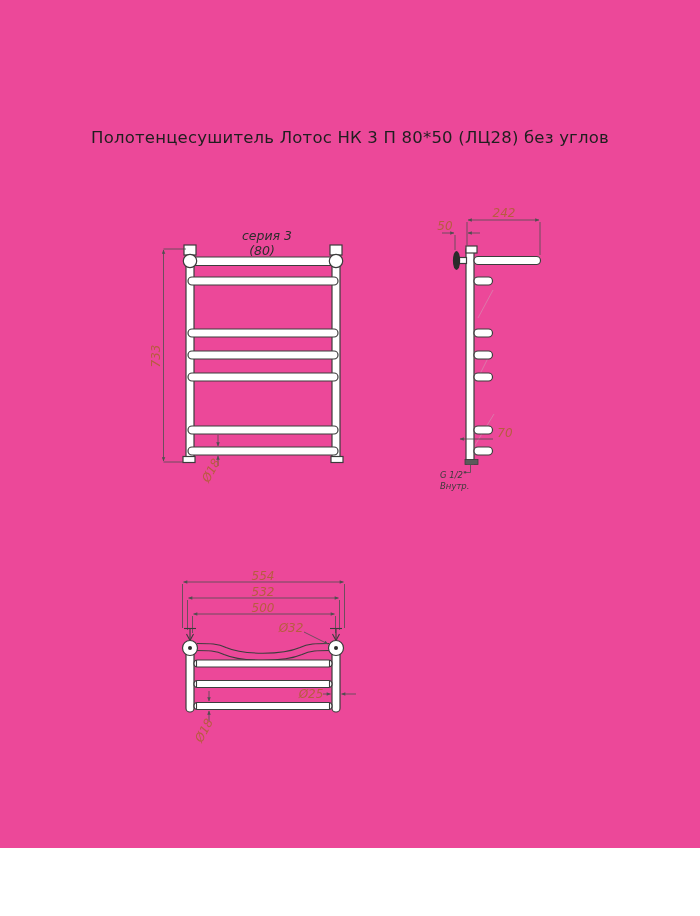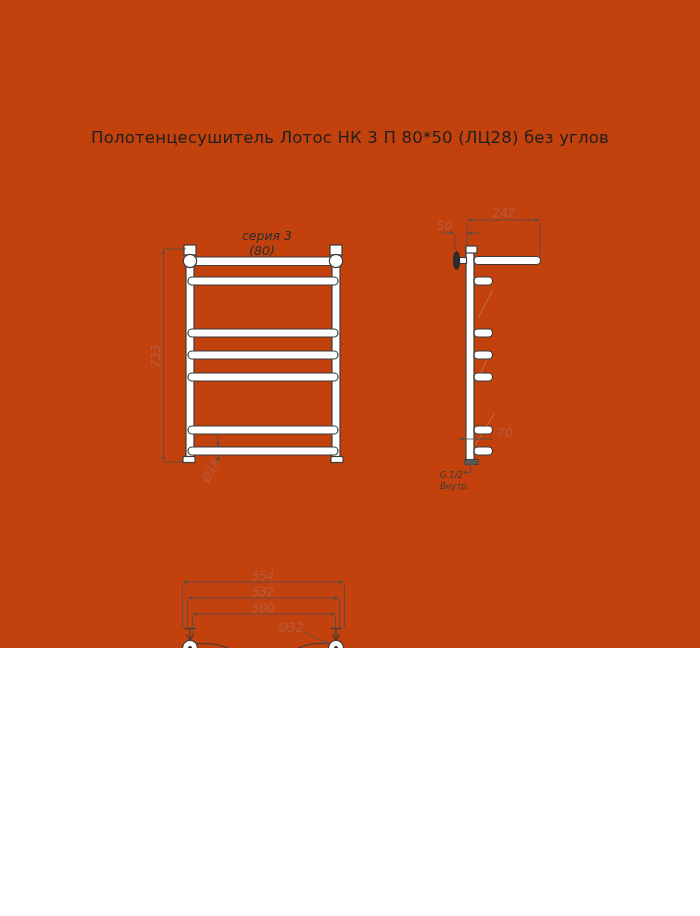--- a/index.html
+++ b/index.html
@@ -1,16 +1,16 @@
 <!DOCTYPE html>
 <html><head>
 <meta charset="utf-8">
 <style>
   html,body{margin:0;padding:0;background:#ffffff;}
-  .page{position:relative;width:700px;height:648px;background:#c2410c;overflow:hidden;
+  .page{position:relative;width:700px;height:848px;background:#ec4899;overflow:hidden;
         font-family:"DejaVu Sans", sans-serif;}
   svg{position:absolute;left:0;top:0;}
   .outline{fill:#ffffff;stroke:#3c3c3c;stroke-width:1.2;}
   .outline-thin{fill:none;stroke:#3c3c3c;stroke-width:1.1;}
   .solid{fill:#2b2b2b;stroke:none;}
   .dimline{stroke:#4f4f4f;stroke-width:0.8;fill:none;}
   .faint{stroke:#c3c3c3;stroke-width:0.7;fill:none;opacity:0.55;}
   .title-text{font-size:16.5px;fill:#1f1f1f;letter-spacing:0.2px;}
   .note-text{font-size:12.5px;font-style:italic;fill:#2d2d2d;}
   .dim-text{font-size:12px;font-style:italic;fill:#b85c40;}

